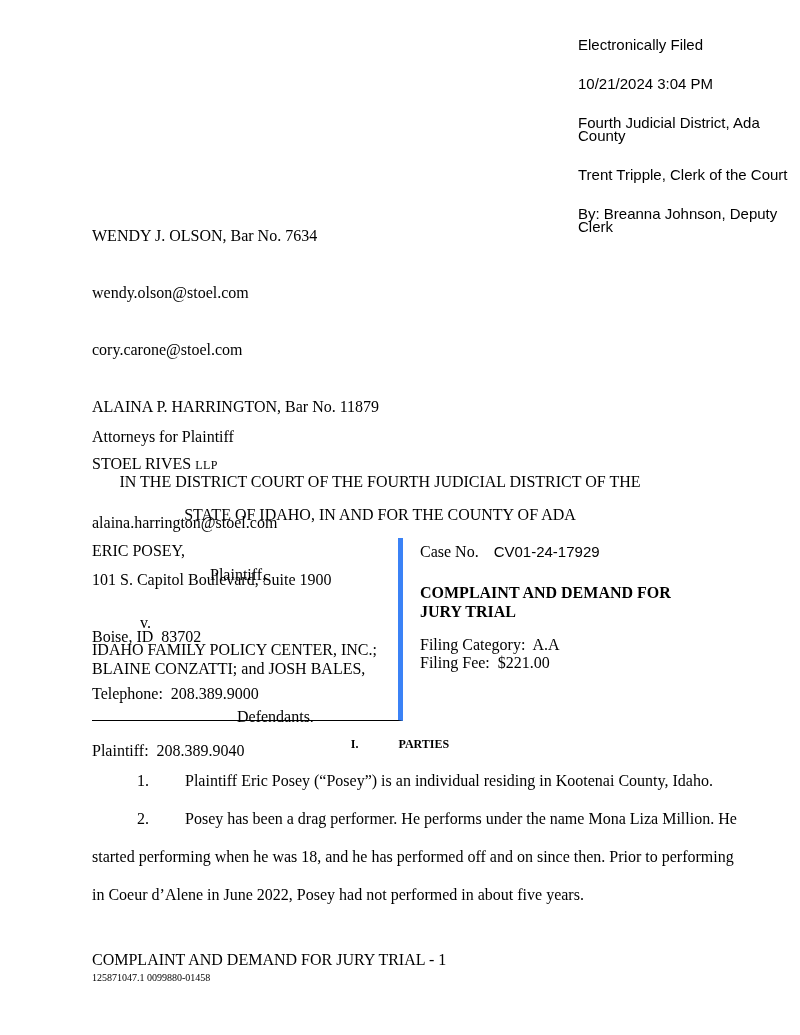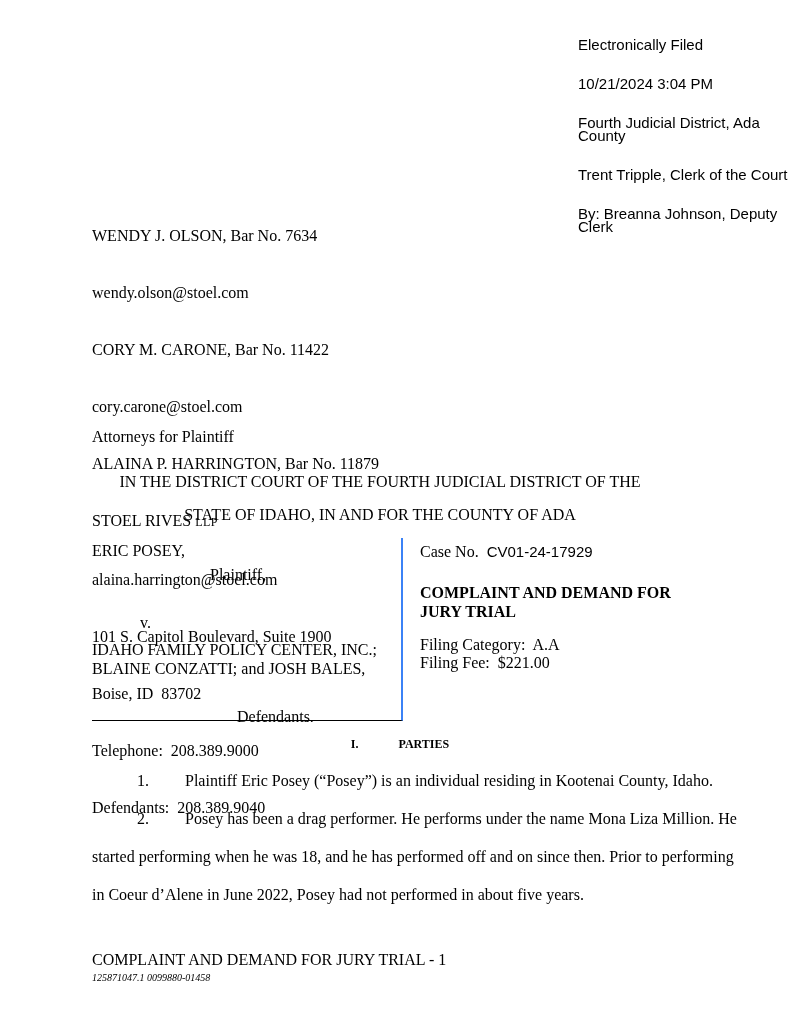--- a/index.html
+++ b/index.html
@@ -41,37 +41,37 @@
   }
   .court-heading .line2 { margin-top: 14px; }
   
   .caption {
     position: absolute; left: 92px; top: 538px;
     width: 616px; height: 184px; font-size: 16px;
   }
   .caption-left {
     position: absolute; left: 0; top: 0;
     width: 311px; height: 183px;
-    border-right: 2px solid #3b82f6;
+    border-right: 5px solid #3b82f6;
     border-bottom: 1px solid #000;
   }
   .caption-left > div { position: absolute; white-space: pre-wrap; }
   .cap-plaintiff-name { left: 0; top: 4px; }
   .cap-plaintiff-label { left: 118px; top: 28px; }
   .cap-versus { left: 48px; top: 76px; }
   .cap-def1 { left: 0; top: 103px; }
   .cap-def2 { left: 0; top: 122px; }
   .cap-def-label { left: 145px; top: 170px; }
   .caption-right {
     position: absolute; left: 328px; top: 0; width: 288px;
   }
   .case-no-row { position: absolute; left: 0; top: 5px; white-space: pre-wrap; }
   .case-no-value {
     font-family: "Liberation Sans", sans-serif;
-    font-size: 15px; margin-left: 8px;
+    font-size: 15px; margin-left: 15px;
   }
   .doc-title {
     position: absolute; left: 0; top: 45px; width: 262px;
     font-weight: bold; line-height: 19px;
   }
   .filing-category { position: absolute; left: 0; top: 98px; white-space: pre-wrap; }
   .filing-fee { position: absolute; left: 0; top: 116px; white-space: pre-wrap; }
   
   .section-heading {
     position: absolute; left: 0; top: 737px; width: 800px;
@@ -83,48 +83,47 @@
     position: absolute; left: 92px; top: 762px; width: 650px;
     font-size: 16px; line-height: 38px;
   }
   .body-text p { text-indent: 45px; margin: 0; }
   .para-num { display: inline-block; width: 48px; text-indent: 0; }
   
   .footer-title {
     position: absolute; left: 92px; top: 951px; font-size: 16px;
   }
   .footer-id {
-    position: absolute; left: 92px; top: 972px; font-size: 10px; font-style: italic;
+    position: absolute; left: 92px; top: 972px; font-size: 10px;
   }
 </style>
 </head>
 <body>
 
 <div class="page">
 
   <div class="stamp">
     <div>Electronically Filed</div>
     <div>10/21/2024 3:04 PM</div>
     <div>Fourth Judicial District, Ada County</div>
     <div>Trent Tripple, Clerk of the Court</div>
     <div>By: Breanna Johnson, Deputy Clerk</div>
   </div>
 
   <div class="attorneys">
     <div>WENDY J. OLSON, Bar No. 7634</div>
     <div>wendy.olson@stoel.com</div>
-    <div>CORY M. CARONE, Bar No. 11422</div>
     <div>cory.carone@stoel.com</div>
     <div>ALAINA P. HARRINGTON, Bar No. 11879</div>
     <div><span>STOEL RIVES </span><span class="firm-suffix">LLP</span></div>
     <div>alaina.harrington@stoel.com</div>
     <div>101 S. Capitol Boulevard, Suite 1900</div>
     <div>Boise, ID  83702</div>
     <div>Telephone:  208.389.9000</div>
-    <div>Defendants:  208.389.9040</div>
+    <div>Plaintiff:  208.389.9040</div>
   </div>
 
   <div class="role">Attorneys for Plaintiff</div>
 
   <div class="court-heading">
     <div class="line1">IN THE DISTRICT COURT OF THE FOURTH JUDICIAL DISTRICT OF THE</div>
     <div class="line2">STATE OF IDAHO, IN AND FOR THE COUNTY OF ADA</div>
   </div>
 
   <div class="caption">

